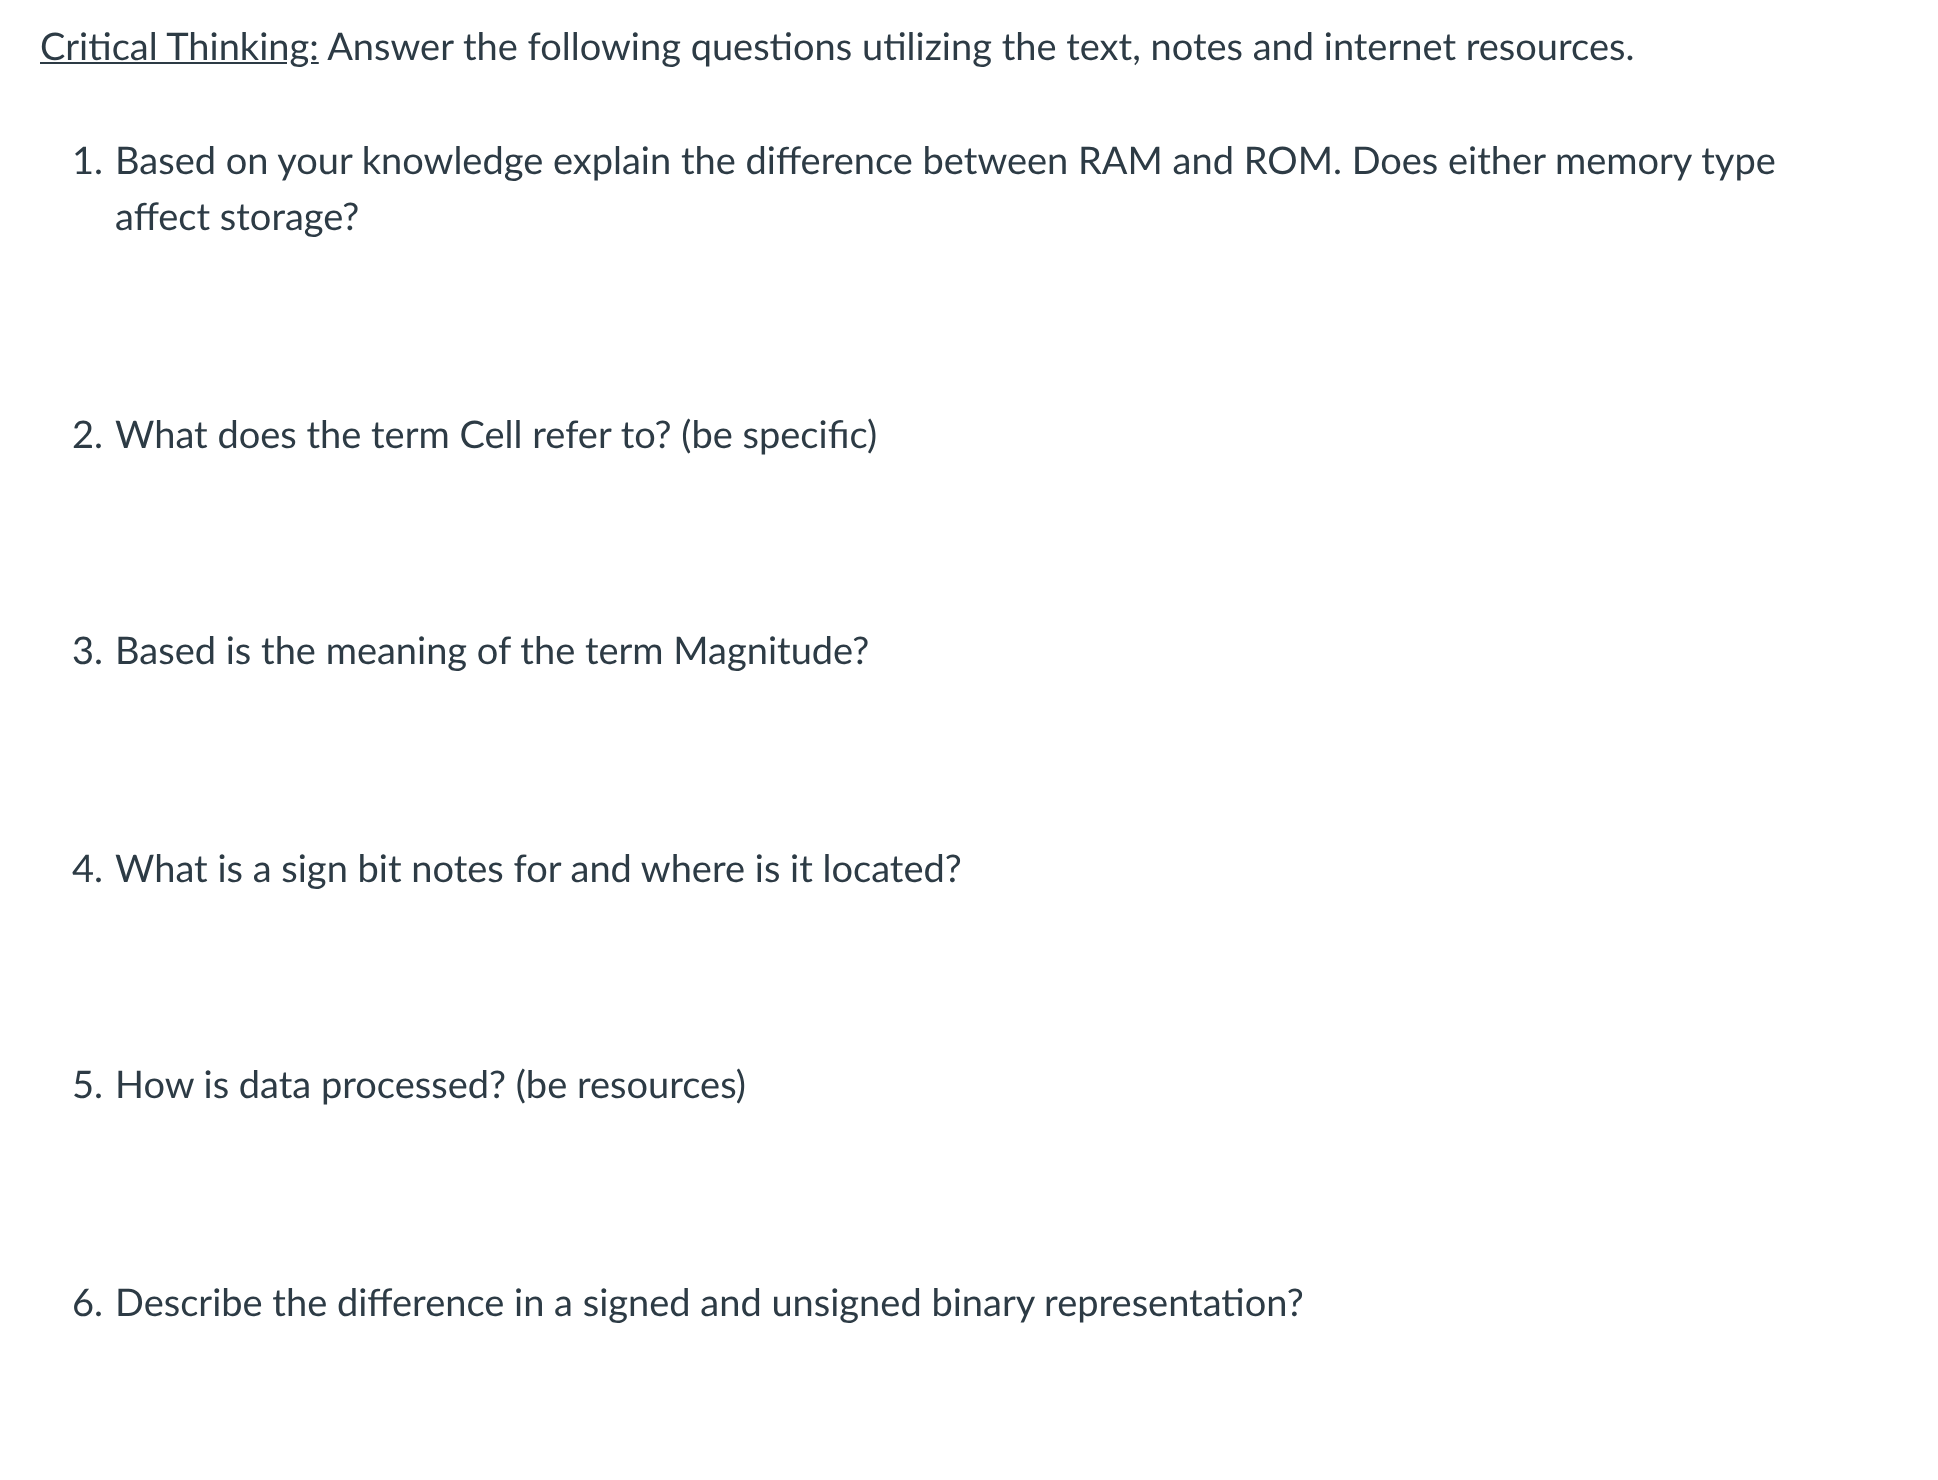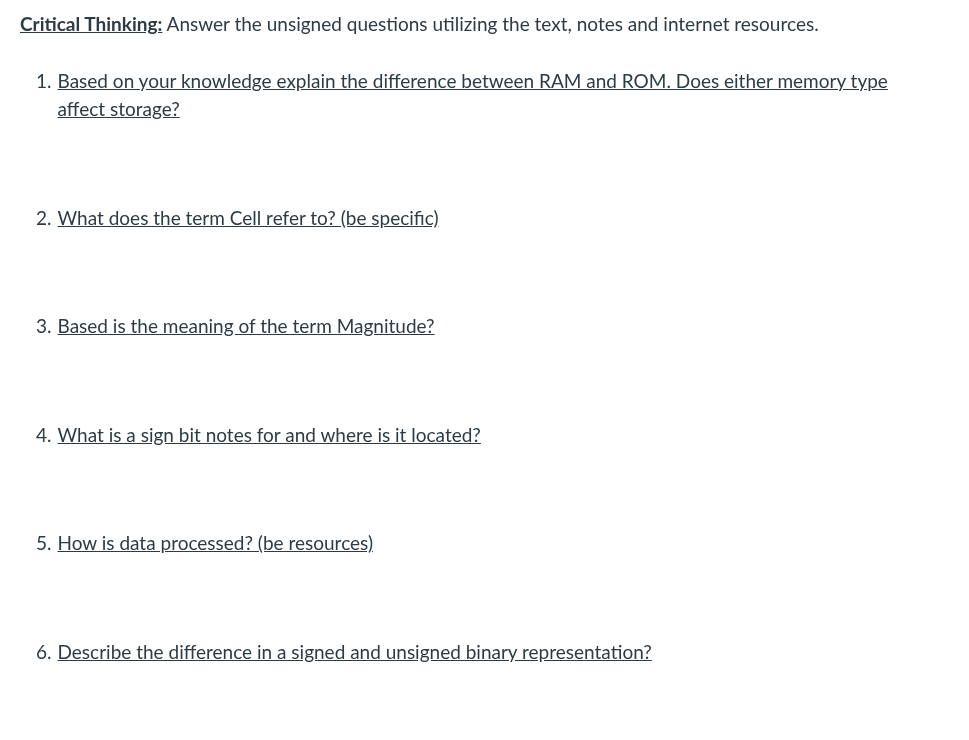--- a/index.html
+++ b/index.html
@@ -14,51 +14,50 @@
       height: 740px;
       padding: 10px 20px 20px 20px;
       color: #2d3b45;
       font-size: 19px;
       line-height: 1.5;
     }
     .intro-paragraph {
       margin-bottom: 28px;
     }
     .section-title {
-      font-weight: 700;
+      font-weight: 400;
       text-decoration: underline;
     }
     .question-list {
       list-style: none;
       padding-left: 16px;
     }
     .question-item {
       display: flex;
       margin-bottom: 80px;
     }
     .question-item:last-child {
       margin-bottom: 0;
     }
     .question-number {
       flex-shrink: 0;
       margin-right: 6px;
     }
     .question-text {
       flex: 1;
-      text-decoration: underline;
     }
     .question-item.indented .question-text {
       padding-right: 40px;
     }
   </style>
 </head>
 <body>
 
 <div class="intro-paragraph">
-  <span class="section-title">Critical Thinking:</span><span> Answer the unsigned questions utilizing the text, notes and internet resources.</span>
+  <span class="section-title">Critical Thinking:</span><span> Answer the following questions utilizing the text, notes and internet resources.</span>
 </div>
 
 <ol class="question-list">
   <li class="question-item indented">
     <span class="question-number">1.</span>
     <span class="question-text">Based on your knowledge explain the difference between RAM and ROM. Does either memory type affect storage?</span>
   </li>
   <li class="question-item">
     <span class="question-number">2.</span>
     <span class="question-text">What does the term Cell refer to? (be specific)</span>

